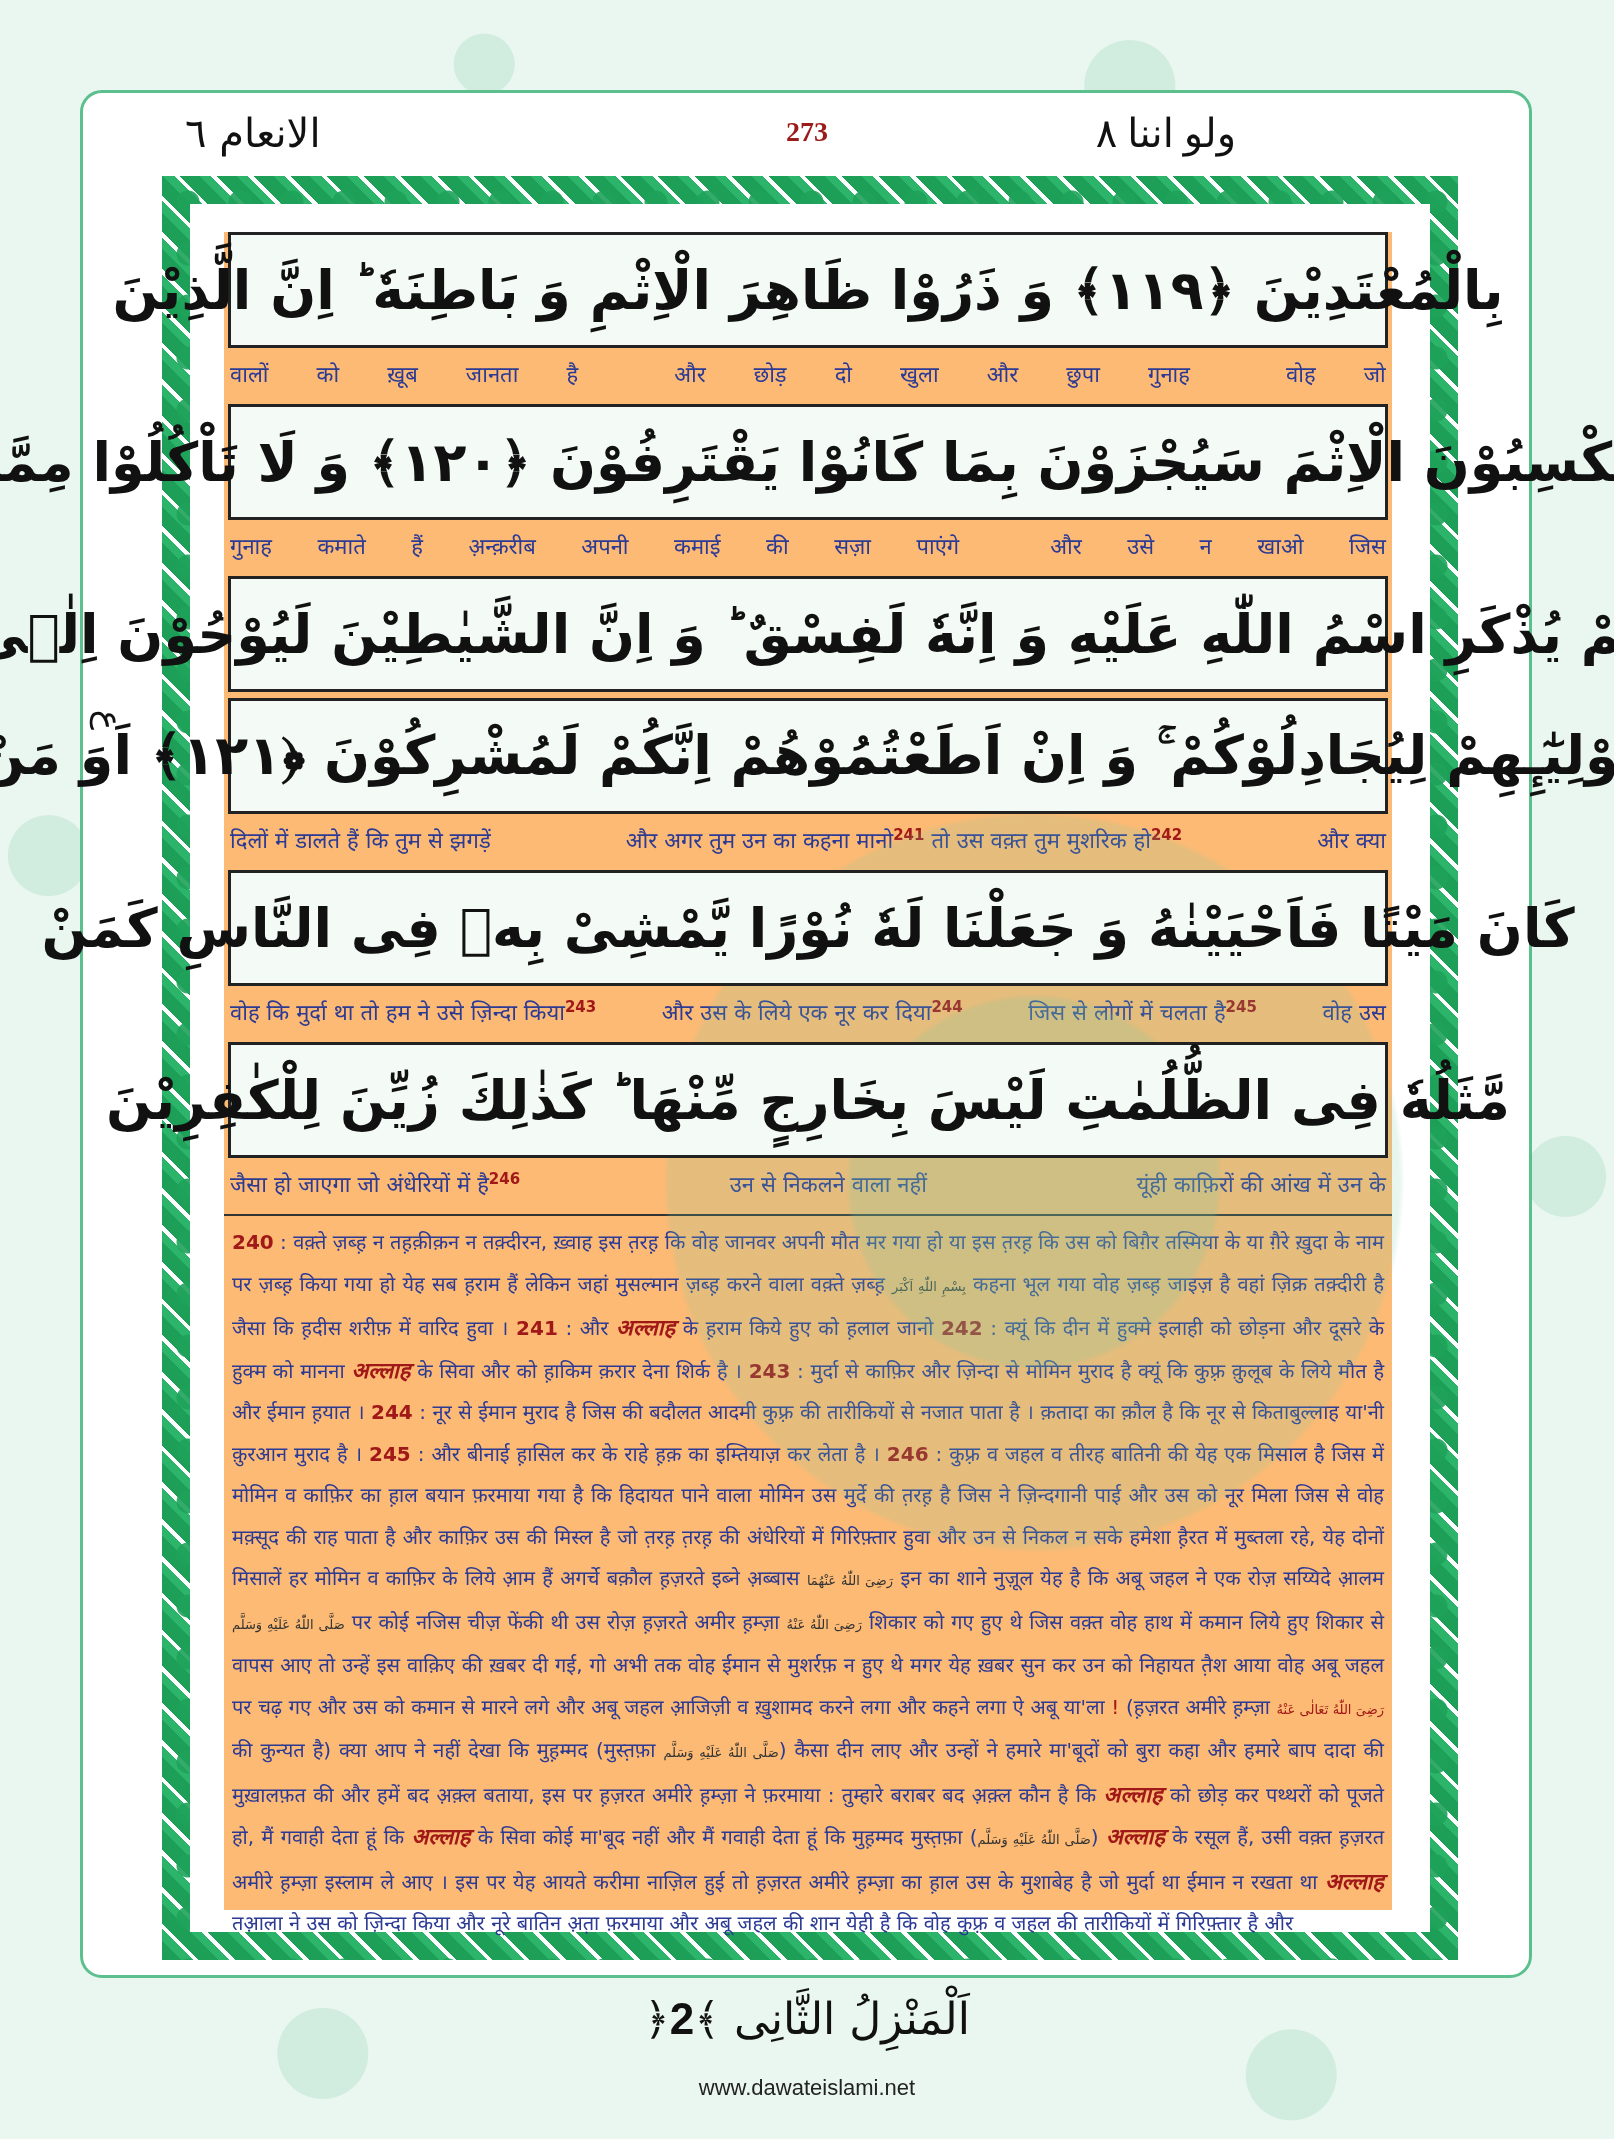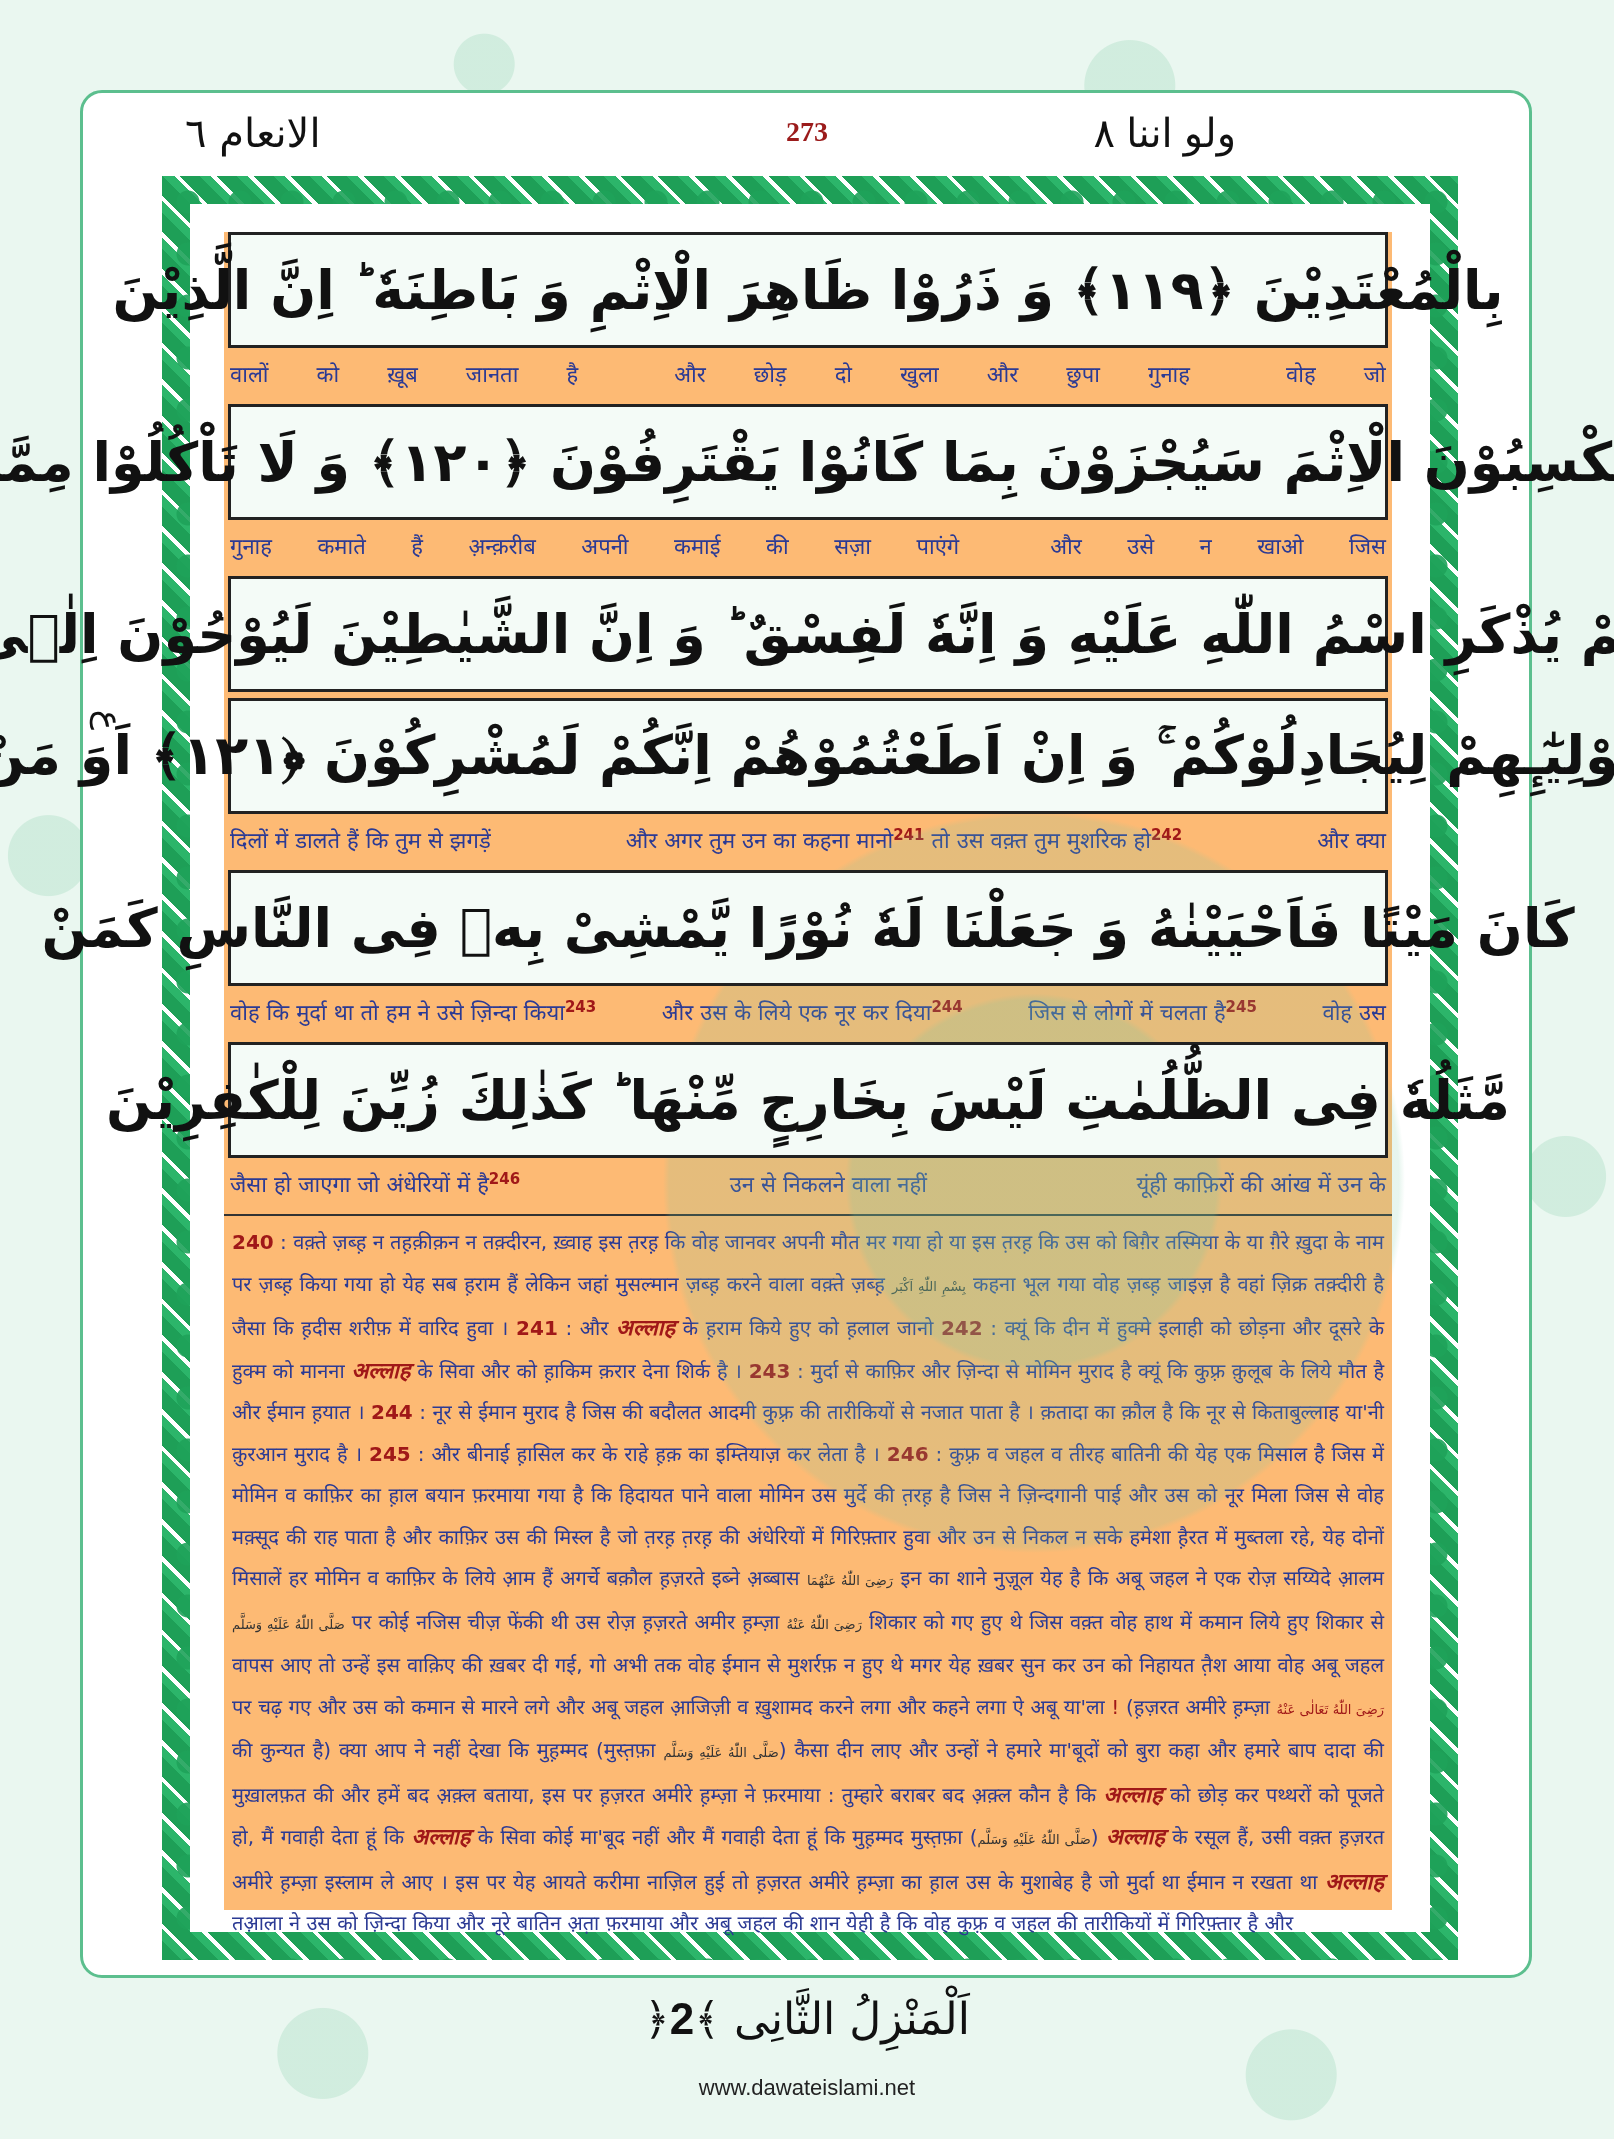--- a/index.html
+++ b/index.html
@@ -22,21 +22,21 @@
       #eaf7f0;
   }
   .page {
     position:absolute; left:80px; top:90px; width:1452px; height:1888px;
     background:#ffffff; border:3px solid #5cbf8e; border-radius:22px;
     box-sizing:border-box;
   }
   .hdr { position:absolute; top:110px; left:0; width:1426px; height:60px; }
   .hdr-left { position:absolute; left:185px; top:0; font-family:"DejaVu Serif", serif; font-size:40px; color:#111; direction:rtl; }
   .hdr-center { position:absolute; left:0; width:1614px; text-align:center; top:6px; font-family:"Liberation Serif", serif; font-weight:bold; font-size:28px; color:#9b1b1b; }
-  .hdr-right { position:absolute; right:190px; top:0; font-family:Liberation Sans, sans-serif; font-size:40px; color:#111; direction:rtl; }
+  .hdr-right { position:absolute; right:190px; top:0; font-family:Liberation Serif, serif; font-size:40px; color:#111; direction:rtl; }
 
   .orn-border {
     position:absolute; left:162px; top:176px; width:1296px; height:1784px;
     box-sizing:border-box;
     border:28px solid transparent;
     border-image: repeating-linear-gradient(45deg,#1e9f57 0 14px,#2cb56a 14px 22px,#ffffff 22px 26px) 28;
   }
   .orn-border::before {
     content:""; position:absolute; inset:-28px;
     background:

